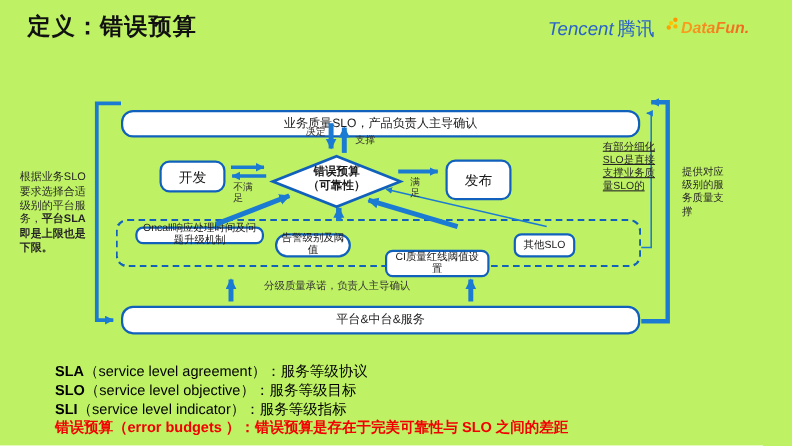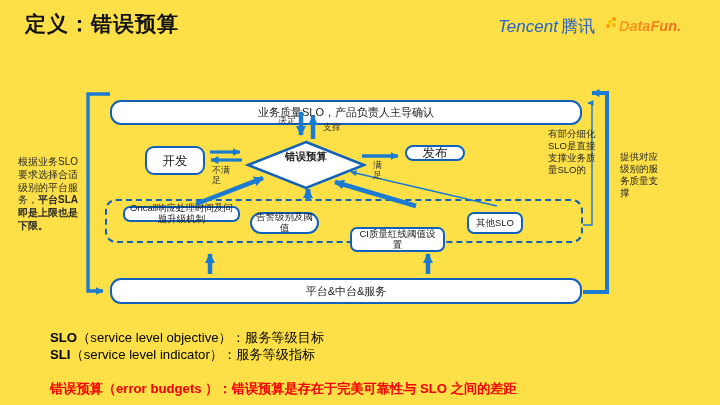--- a/index.html
+++ b/index.html
@@ -1,16 +1,16 @@
 <!DOCTYPE html>
 <html><head>
 <meta charset="utf-8">
 <style>
   html,body{margin:0;padding:0;background:#fff;}
-  .slide{position:relative;width:720px;height:405px;background:#fde047;overflow:hidden;
+  .slide{position:relative;width:720px;height:405px;background:#bef264;overflow:hidden;
          font-family:"Liberation Sans",sans-serif;}
   
   .title{position:absolute;left:25px;top:10px;font-size:21px;font-weight:800;color:#111;letter-spacing:1px;}
   
   .logo-tencent{position:absolute;left:498px;top:15px;font-size:17px;font-weight:normal;
                 font-style:italic;color:#2962c9;white-space:nowrap;}
   .logo-tencent .cn{font-style:normal;margin-left:3px;}
   .logo-datafun{position:absolute;left:612px;top:18px;font-size:14.5px;font-weight:bold;
                 font-style:italic;white-space:nowrap;}
   .df-icon{width:4px;height:4px;border-radius:50%;background:#ffb300;display:inline-block;
@@ -18,42 +18,42 @@
            box-shadow:-4px -3px 0 0 #ffc400,0 -6px 0 0 #ff9800,-6px 1px 0 0 #ffa000;}
   .df-text{background:linear-gradient(90deg,#f9a01b,#f06423);color:#f7941d;
            -webkit-background-clip:text;background-clip:text;-webkit-text-fill-color:transparent;}
   
   .box{position:absolute;background:#fff;border:2.5px solid #1161bc;border-radius:9px;
        display:flex;align-items:center;justify-content:center;color:#1a1a1a;
        text-align:center;box-sizing:border-box;z-index:2;line-height:1.12;}
   #top-box{left:110px;top:100px;width:472px;height:25px;font-size:11px;border-radius:11px;}
   #bottom-box{left:110px;top:278px;width:472px;height:26px;font-size:11px;border-radius:11px;}
   #dev-box{left:145px;top:146px;width:60px;height:29px;font-size:12.5px;}
-  #release-box{left:405px;top:145px;width:60px;height:16px;font-size:12.5px;}
+  #release-box{left:405px;top:145px;width:60px;height:37px;font-size:12.5px;}
   .dashed-box{position:absolute;left:105px;top:199px;width:478px;height:44px;
               border:2px dashed #1161bc;border-radius:11px;box-sizing:border-box;z-index:1;}
   .sub-box{border-width:2px;border-radius:7px;font-size:9.5px;padding:1px 3px;z-index:3;}
   #sub1{left:123px;top:206px;width:117px;height:16px;}
   #sub2{left:250px;top:212px;width:69px;height:22px;border-radius:11px;}
   #sub3{left:350px;top:210px;width:95px;height:25px;margin-top:17px;}
   #sub4{left:467px;top:212px;width:56px;height:22px;}
   
   .diamond-text{position:absolute;left:258px;top:150px;width:96px;text-align:center;
                 font-size:10.5px;font-weight:600;color:#1a1a1a;z-index:7;line-height:1.25;}
   
   .lbl{position:absolute;color:#333;z-index:6;font-size:9px;line-height:1.15;}
   #lbl-decide{left:278px;top:115px;}
   #lbl-support{left:323px;top:122px;}
   #lbl-notsat{left:212px;top:165px;width:22px;}
   #lbl-sat{left:373px;top:160px;width:11px;}
   #lbl-commit{left:240px;top:256px;font-size:9.5px;white-space:nowrap;}
   
   .note{position:absolute;color:#262626;z-index:6;}
   #left-note{left:18px;top:156px;width:64px;font-size:10px;line-height:1.28;}
-  #right-note-inner{left:548px;top:128px;width:48px;font-size:9.5px;line-height:1.25;}
+  #right-note-inner{left:548px;top:128px;width:48px;font-size:9.5px;line-height:1.25;text-decoration:underline;}
   #right-note-outer{left:620px;top:151px;width:46px;font-size:9.5px;line-height:1.25;}
   
   .connectors{position:absolute;left:0;top:0;z-index:5;pointer-events:none;}
   
   .defs{position:absolute;left:50px;top:329px;font-size:13.2px;color:#000;}
   .defs .row{line-height:17px;}
   .defs .abbr{font-weight:bold;}
   .red-line{position:absolute;left:50px;top:380px;font-size:13.2px;font-weight:bold;color:#f20000;white-space:nowrap;}
 </style>
 </head>
@@ -137,34 +137,39 @@
           <polyline points="583,225 592,225 592,103 588,103" stroke-width="1.4" marker-end="url(#ahS)"></polyline>
         </g>
     </g>
     <g>
       <polygon points="306,142 364,165 306,188 248,165" fill="#ffffff" stroke="#1161bc" stroke-width="2.5"></polygon>
     </g>
   </svg>
 
   <div class="diamond-text">
     <div>错误预算</div>
+    <div>（可靠性）</div>
   </div>
 
   <div class="lbl" id="lbl-decide">决定</div>
   <div class="lbl" id="lbl-support">支撑</div>
   <div class="lbl" id="lbl-notsat">不满足</div>
   <div class="lbl" id="lbl-sat">满足</div>
+  <div class="lbl" id="lbl-commit">分级质量承诺，负责人主导确认</div>
 
   <div class="note" id="left-note">
     <span>根据业务SLO要求选择合适级别的平台服务，</span><b>平台SLA即是上限也是下限。</b>
   </div>
   <div class="note" id="right-note-inner">有部分细化SLO是直接支撑业务质量SLO的</div>
   <div class="note" id="right-note-outer">提供对应级别的服务质量支撑</div>
 
   <div class="defs">
+    <div class="row">
+      <span class="abbr">SLA</span><span>（service level agreement）：服务等级协议</span>
+    </div>
     <div class="row">
       <span class="abbr">SLO</span><span>（service level objective）：服务等级目标</span>
     </div>
     <div class="row">
       <span class="abbr">SLI</span><span>（service level indicator）：服务等级指标</span>
     </div>
   </div>
   <div class="red-line">错误预算（error budgets ）：错误预算是存在于完美可靠性与 SLO 之间的差距</div>
 
 </div>

